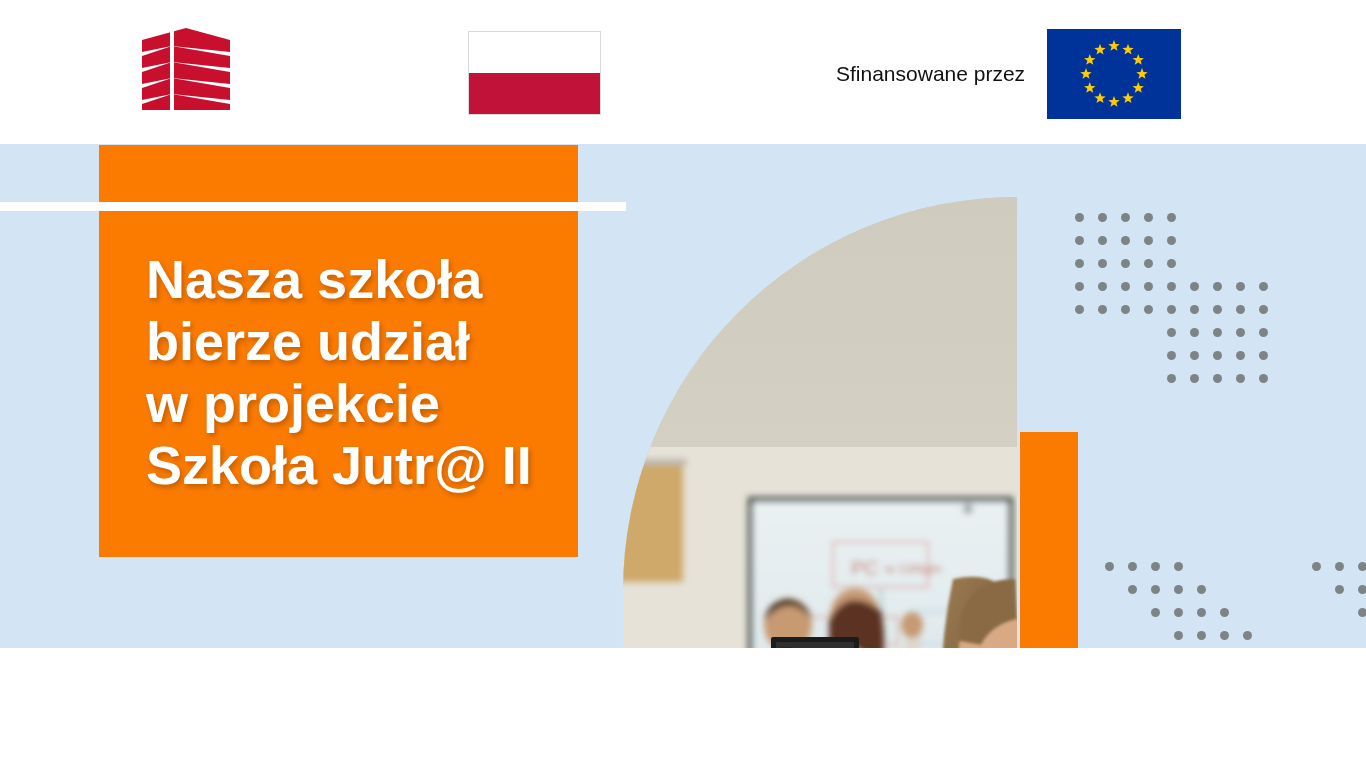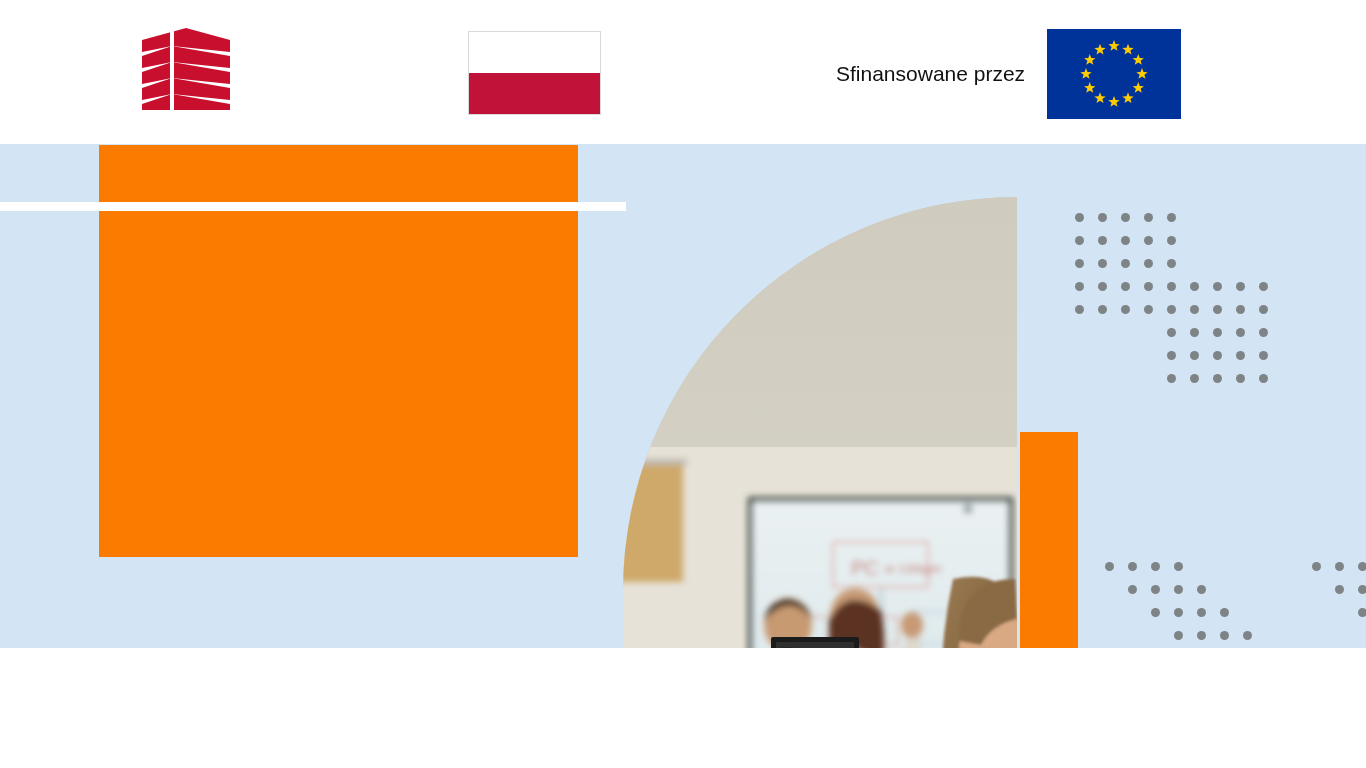--- a/index.html
+++ b/index.html
@@ -109,20 +109,24 @@
         </svg>
       </div>
     </div>
   </div>
 
   <div class="panel"></div>
 
   <div class="orange-block"></div>
   <div class="white-rule"></div>
 
+  <div class="headline">Nasza szkoła
+bierze udział
+w projekcie
+Szkoła Jutr@ II</div>
 
   <div class="photo">
     <svg class="photo-inner" viewBox="0 0 394 571" preserveAspectRatio="xMidYMid slice">
       <defs>
         <linearGradient id="wall" x1="0" y1="0" x2="0" y2="1">
           <stop offset="0" stop-color="#cfcbbe"></stop>
             <stop offset="1" stop-color="#d9d6cb"></stop>
         </linearGradient>
         <linearGradient id="board" x1="0" y1="0" x2="0" y2="1">
           <stop offset="0" stop-color="#eaf1f3"></stop>

